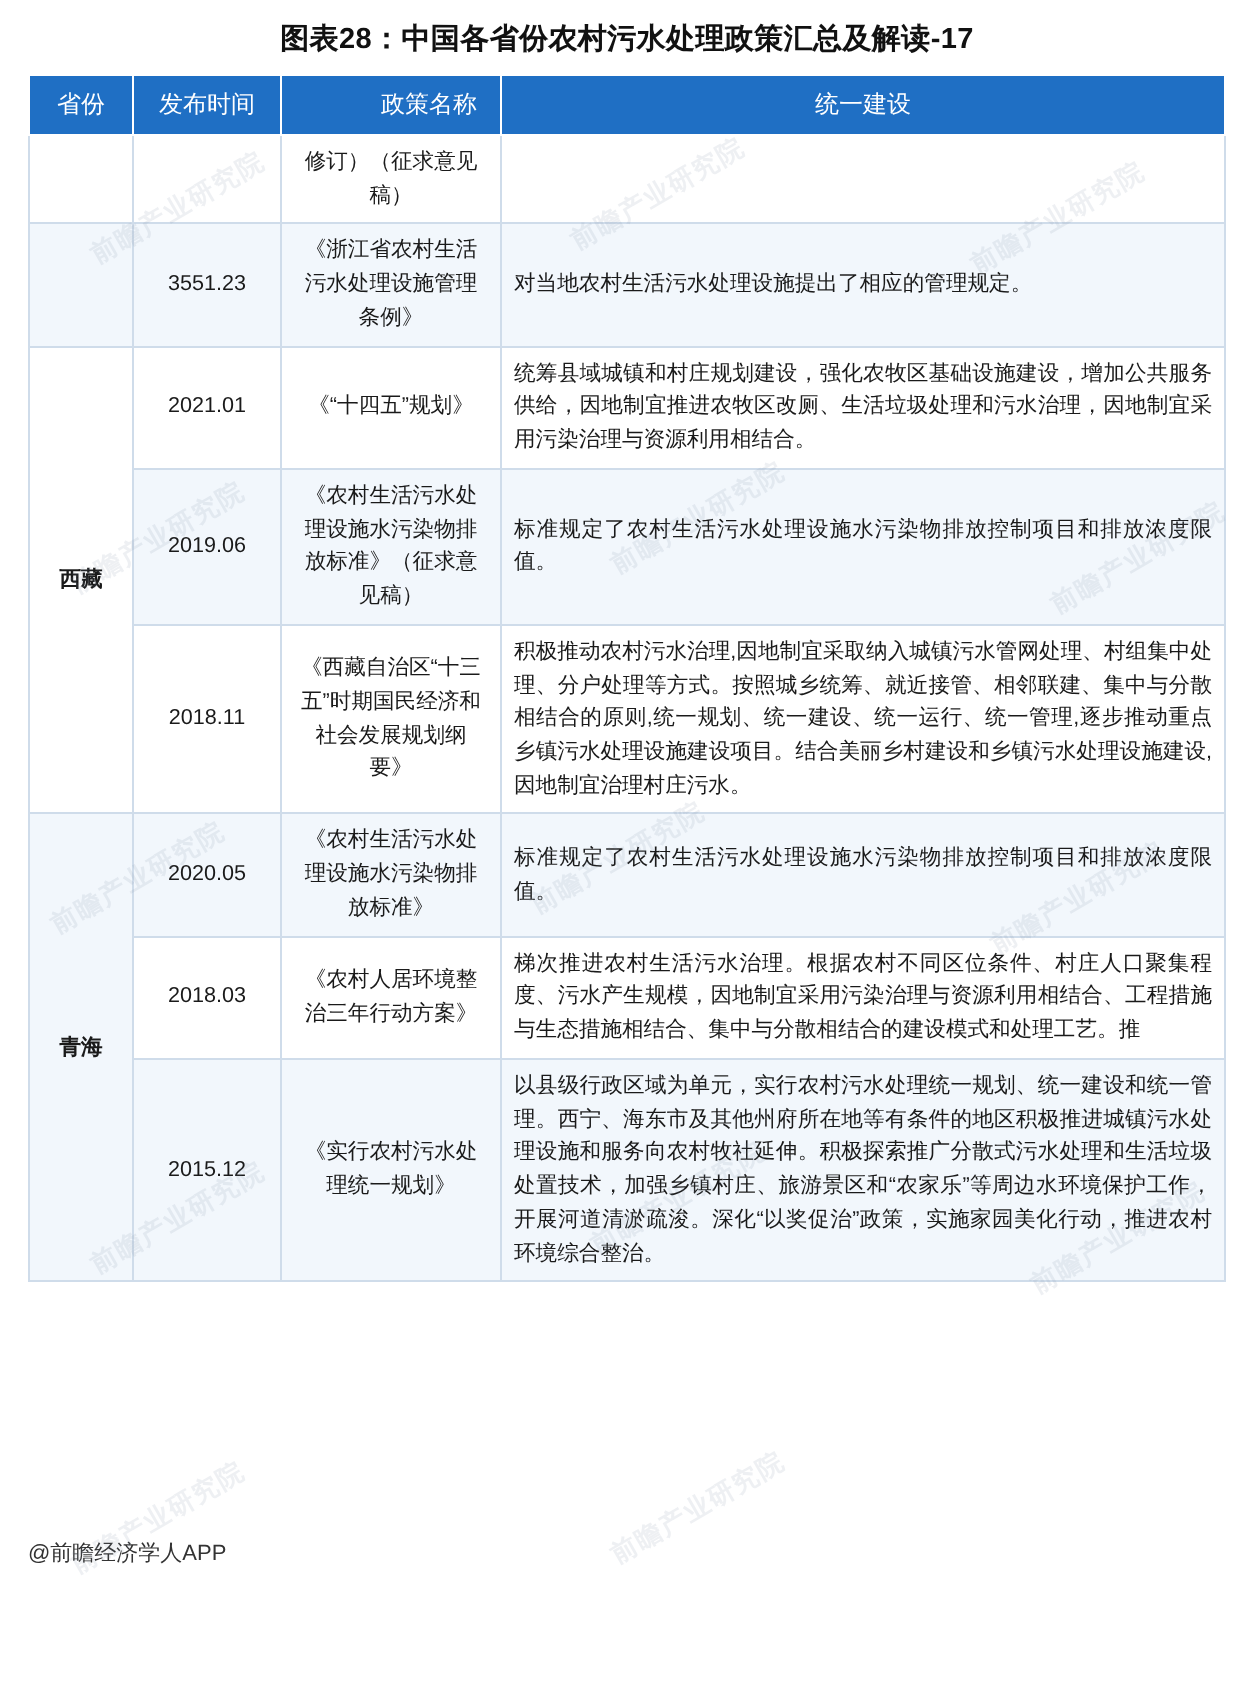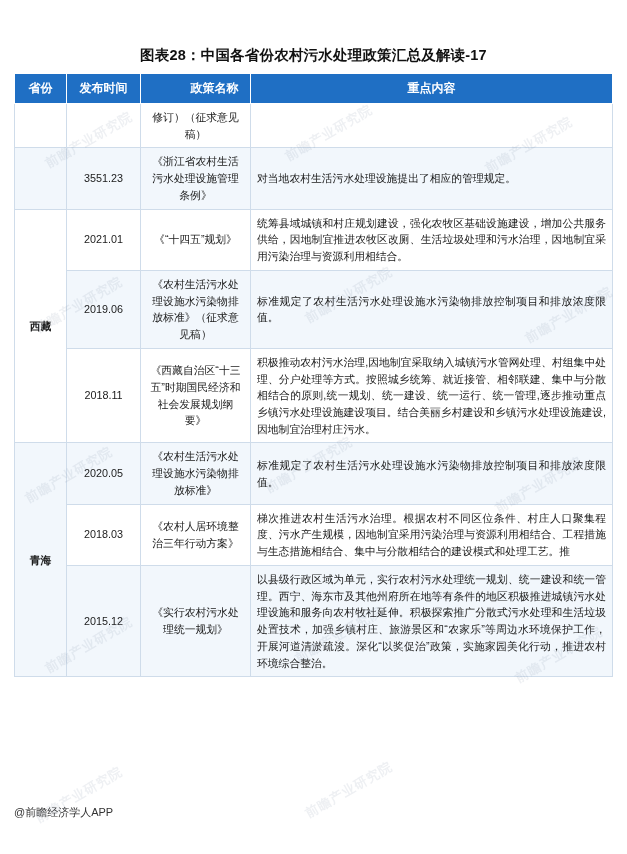--- a/index.html
+++ b/index.html
@@ -14,40 +14,39 @@
     font-family: "Liberation Sans", sans-serif;
     color: #111111;
     position: relative;
     overflow: hidden;
   }
   .page {
     position: relative;
     width: 627px;
     height: 792px;
     padding: 0 14px;
-    margin-top: 36px;
   }
   .title {
     text-align: center;
     font-size: 14.5px;
     font-weight: bold;
     color: #111;
     padding: 10px 0 8px 0;
     letter-spacing: 0.2px;
   }
   table.tbl {
     width: 100%;
     border-collapse: collapse;
     table-layout: fixed;
     font-size: 11px;
   }
   table.tbl th {
     background: #1f6fc4;
     color: #ffffff;
-    font-weight: bold;
+    font-weight: normal;
     font-size: 12px;
     text-align: center;
     padding: 6px 2px;
     border: 1px solid #ffffff;
     height: 26px;
   }
   table.tbl td {
     border: 1px solid #cfdcea;
     vertical-align: middle;
     padding: 5px 6px;
@@ -108,21 +107,21 @@
 <div class="page">
 
   <div class="title">图表28：中国各省份农村污水处理政策汇总及解读-17</div>
 
   <table class="tbl">
     <thead>
       <tr>
         <th style="width:52px;">省份</th>
         <th style="width:74px;">发布时间</th>
         <th style="width:110px;padding-left:40px;">政策名称</th>
-        <th>重点内容</th>
+        <th>统一建设</th>
       </tr>
     </thead>
     <tbody>
 
       <tr>
         <td class="prov"></td>
         <td class="date"></td>
         <td class="policy">修订）（征求意见稿）</td>
         <td class="content"></td>
       </tr>

